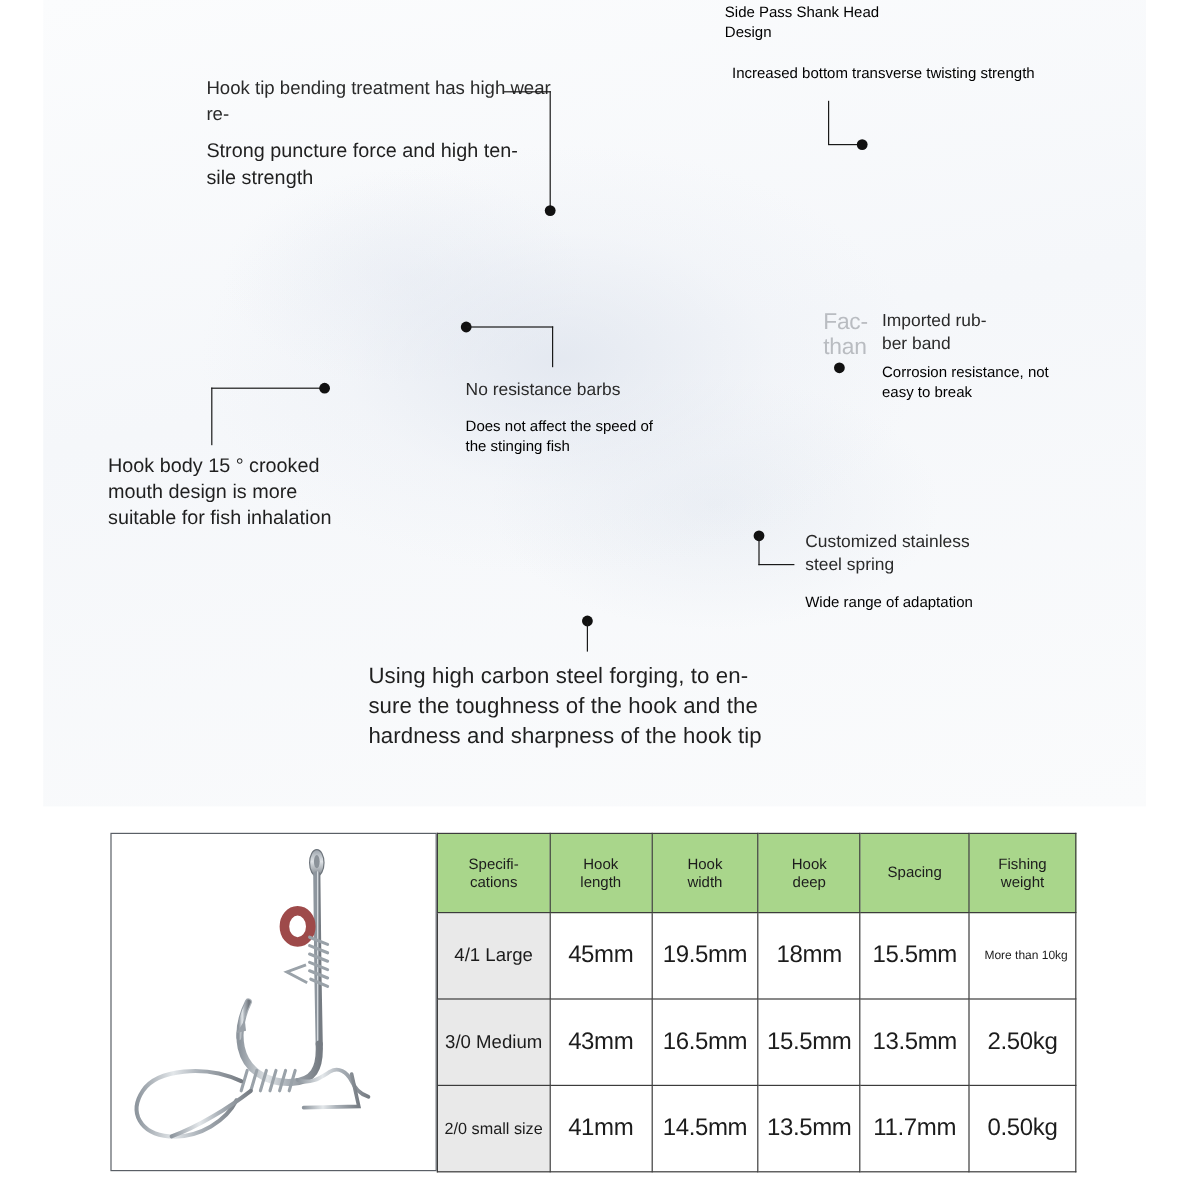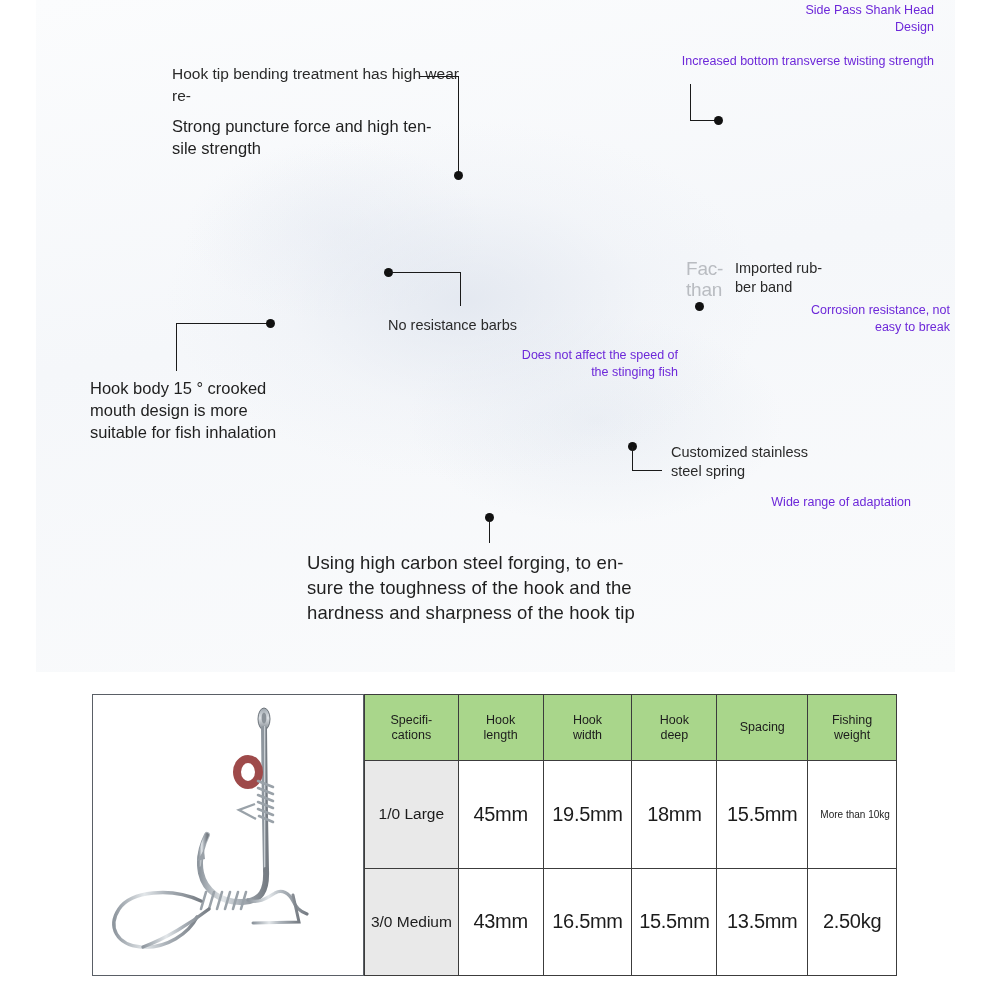--- a/index.html
+++ b/index.html
@@ -61,23 +61,22 @@
     white-space: pre-line;
   }
   .anno .title.lg {
     font-size: 16.5px;
     line-height: 22px;
     color: #1f1f1f;
   }
   .anno .sub {
     font-size: 12.5px;
     line-height: 17px;
-    color: #6d28d9;
-    white-space: pre-line;
-    text-align: right;
+    color: #000000;
+    white-space: pre-line;
   }
 
   .big-caption {
     position: absolute;
     font-size: 18.5px;
     line-height: 25px;
     color: #1f1f1f;
     white-space: pre-line;
     letter-spacing: 0.1px;
   }
@@ -318,35 +317,43 @@
           <th class="h-green" style="width:85px;">Hook
 deep</th>
           <th class="h-green" style="width:91px;">Spacing</th>
           <th class="h-green2" style="width:89px;">Fishing
 weight</th>
         </tr>
       </thead>
       <tbody>
 
         <tr>
-          <td class="spec-label">1/0 Large</td>
+          <td class="spec-label">4/1 Large</td>
           <td class="val">45mm</td>
           <td class="val">19.5mm</td>
           <td class="val">18mm</td>
           <td class="val">15.5mm</td>
           <td class="val tiny">More than 10kg</td>
         </tr>
 
         <tr>
           <td class="spec-label">3/0 Medium</td>
           <td class="val">43mm</td>
           <td class="val">16.5mm</td>
           <td class="val">15.5mm</td>
           <td class="val">13.5mm</td>
           <td class="val">2.50kg</td>
         </tr>
 
+        <tr>
+          <td class="spec-label tight">2/0 small size</td>
+          <td class="val">41mm</td>
+          <td class="val">14.5mm</td>
+          <td class="val">13.5mm</td>
+          <td class="val">11.7mm</td>
+          <td class="val">0.50kg</td>
+        </tr>
 
       </tbody>
     </table>
   </div>
 
 </div>
 
 </body></html>

